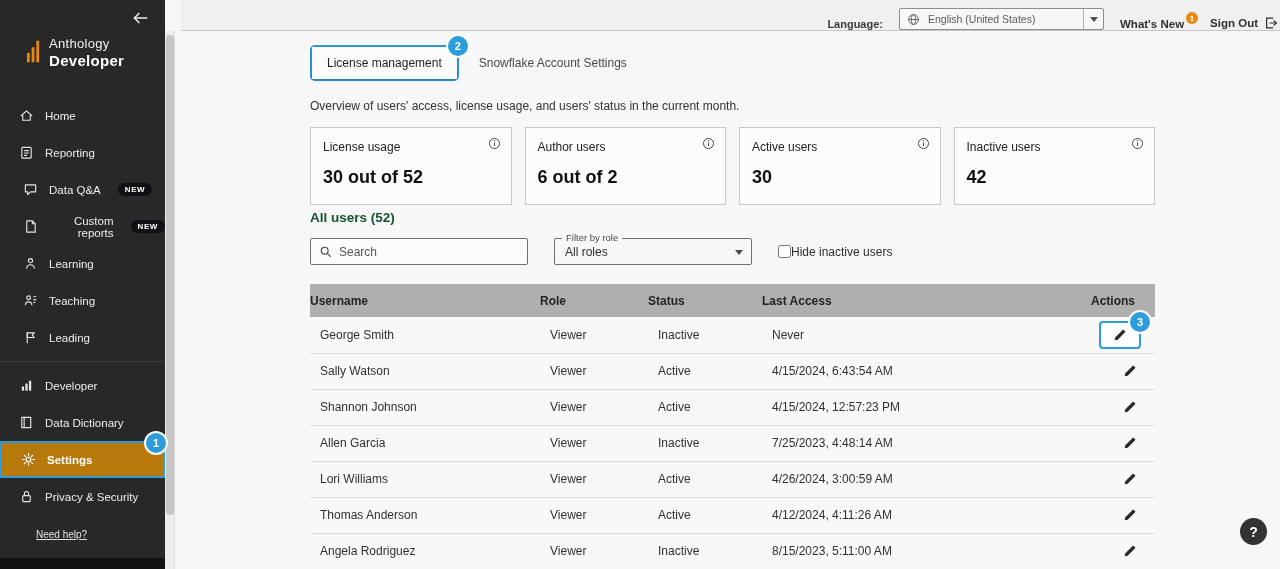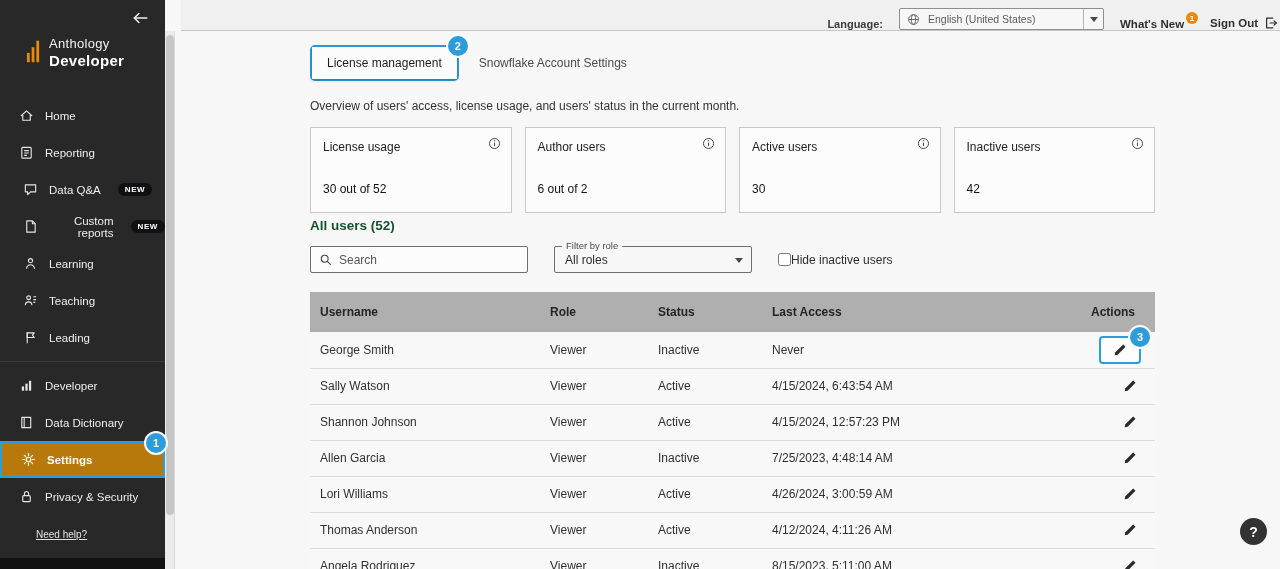--- a/index.html
+++ b/index.html
@@ -44,41 +44,41 @@
   .content { position:absolute; left:310px; top:45px; width:845px; z-index:3; }
   .tabs { display:flex; align-items:center; gap:20px; }
   .tab-active-wrap { position:relative; border:2px solid #2D9CDB; border-radius:5px; background:#FBFBFB; }
   .tab-active { padding:9px 15px; font-size:12px; color:#1E1E1E; background:#FBFBFB; box-shadow:0 1px 3px rgba(0,0,0,.25); cursor:pointer; }
   .tab-plain { font-size:12px; color:#4A4A4A; cursor:pointer; }
   .page-desc { margin-top:18px; font-size:12px; color:#333333; }
 
   .stats { margin-top:14px; display:flex; gap:13px; }
   .stat-card { position:relative; flex:1; background:#FCFCFC; border:1px solid #C9C9C9; padding:12px 12px 16px 12px; }
   .stat-label { font-size:12px; color:#222; }
-  .stat-value { margin-top:28px; font-size:12px; color:#111; }
+  .stat-value { margin-top:13px; font-size:18px; color:#111;font-weight:bold; }
   .info-icon { position:absolute; top:9px; right:10px; width:13px; height:13px; cursor:pointer; }
 
   .all-users { margin-top:5px; font-size:13.5px; font-weight:700; color:#14532d; }
 
   .filters { margin-top:13px; display:flex; align-items:center; gap:26px; }
   .search-box { display:flex; align-items:center; gap:7px; width:218px; height:27px; background:#FCFCFC; border:1px solid #6F6F6F; border-radius:2px; padding:0 8px; }
   .search-box input { border:none; outline:none; background:transparent; font-size:12px; color:#333; width:100%; font-family:"Liberation Sans", sans-serif; }
   .search-box input::placeholder { color:#555; }
   .outlined-select { position:relative; height:27px; border:1px solid #6F6F6F; border-radius:2px; display:flex; align-items:center; padding:0 24px 0 10px; font-size:12px; color:#2E2E2E; cursor:pointer; background:transparent; }
   .outlined-select .float-label { position:absolute; top:-7px; left:7px; padding:0 4px; background:#F7F7F7; font-size:9.5px; color:#4A4A4A; }
   .outlined-select .sel-caret { position:absolute; right:8px; top:11px; }
   .sel-role { width:198px; }
   .sel-status { width:212px; }
   .hide-inactive { display:flex; align-items:flex-start; gap:0; cursor:pointer; }
   .hide-inactive input { width:13px; height:13px; cursor:pointer; }
   .hide-inactive span { font-size:12px; color:#2E2E2E; }
 
   
   table.users { margin-top:19px; width:845px; border-collapse:collapse; }
-  table.users th { background:#AFAFAF; height:40px; font-size:12px; font-weight:700; color:#242424; text-align:left; padding-left:10px; }
+  table.users th { background:#AFAFAF; height:33px; font-size:12px; font-weight:700; color:#242424; text-align:left; }
   table.users th.col-actions { text-align:right; padding-right:20px; }
   table.users td { height:36px; font-size:12px; color:#303030; border-bottom:1px solid #DCDCDC; padding-left:10px; background:#F8F8F8; }
   table.users td.cell-actions { text-align:right; padding-right:14px; }
   .pencil-btn { background:transparent; border:none; cursor:pointer; padding:2px 4px; }
   .pencil-annot { position:relative; display:inline-flex; align-items:center; justify-content:center; border:2px solid #2D9CDB; border-radius:4px; background:#FDFDFD; padding:3px 8px; }
 
   
   .annot-circle { position:absolute; width:20px; height:20px; border-radius:50%; background:#2D9CDB; color:#FFF; font-size:11px; font-weight:700; display:flex; align-items:center; justify-content:center; box-shadow:0 0 0 2px #FFFFFF; z-index:20; }
   .annot-2 { top:-11px; right:-11px; }
   .annot-3 { top:-11px; right:-11px; }

